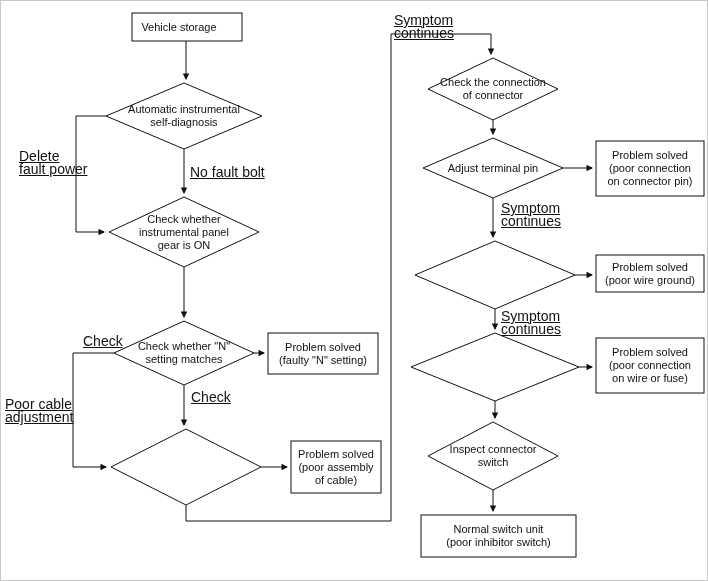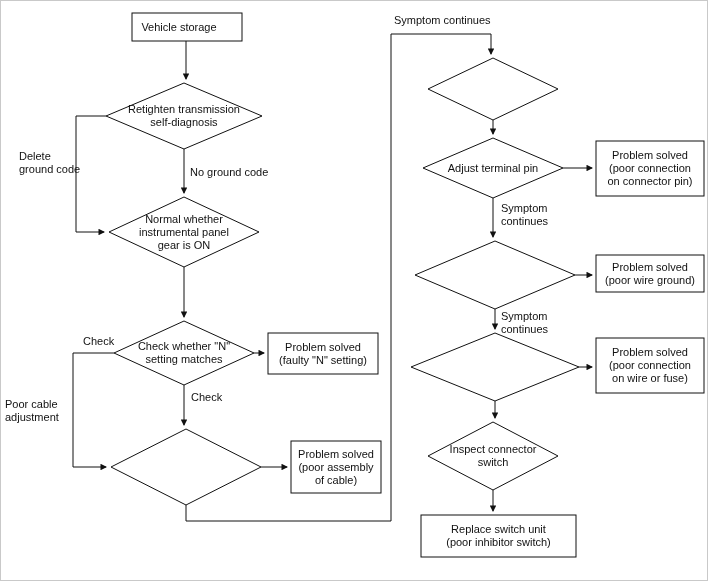--- a/index.html
+++ b/index.html
@@ -21,22 +21,23 @@
     align-items: center;
     justify-content: center;
     text-align: center;
     white-space: pre-line;
     font-size: 11px;
     line-height: 13px;
   }
   .edge-label {
     position: absolute;
     white-space: pre-line;
-    font-size: 11px;
+    font-size: 14px;
     line-height: 13px;
+    text-decoration: underline;
   }
 </style>
 </head>
 <body>
 
 <div class="canvas">
 
   <svg class="wires" width="708" height="581" viewBox="0 0 708 581">
     <defs>
       <marker id="arrow" viewBox="0 0 10 10" refX="8.5" refY="5" markerWidth="6.5" markerHeight="6.5" orient="auto-start-reverse">
@@ -78,50 +79,52 @@
       <path d="M492 197 V236" marker-end="url(#arrow)"></path>
       <path d="M574 274 H591" marker-end="url(#arrow)"></path>
       <path d="M494 308 V328" marker-end="url(#arrow)"></path>
       <path d="M578 366 H591" marker-end="url(#arrow)"></path>
       <path d="M494 400 V417" marker-end="url(#arrow)"></path>
       <path d="M492 489 V510" marker-end="url(#arrow)"></path>
     </g>
   </svg>
 
   <div class="node-text" style="left:116px;top:12px;width:124px;height:28px">Vehicle storage</div>
-  <div class="node-text" style="left:113px;top:98px;width:140px;height:34px">Retighten transmission
+  <div class="node-text" style="left:113px;top:98px;width:140px;height:34px">Automatic instrumental
 self-diagnosis</div>
-  <div class="node-text" style="left:118px;top:212px;width:130px;height:39px">Normal whether
+  <div class="node-text" style="left:118px;top:212px;width:130px;height:39px">Check whether
 instrumental panel
 gear is ON</div>
   <div class="node-text" style="left:113px;top:339px;width:140px;height:26px">Check whether "N"
 setting matches</div>
   <div class="node-text" style="left:267px;top:332px;width:110px;height:41px">Problem solved
 (faulty "N" setting)</div>
   <div class="node-text" style="left:290px;top:440px;width:90px;height:52px">Problem solved
 (poor assembly
 of cable)</div>
+  <div class="node-text" style="left:422px;top:75px;width:140px;height:26px">Check the connection
+of connector</div>
   <div class="node-text" style="left:422px;top:160px;width:140px;height:14px">Adjust terminal pin</div>
   <div class="node-text" style="left:595px;top:140px;width:108px;height:55px">Problem solved
 (poor connection
 on connector pin)</div>
   <div class="node-text" style="left:595px;top:254px;width:108px;height:37px">Problem solved
 (poor wire ground)</div>
   <div class="node-text" style="left:595px;top:337px;width:108px;height:55px">Problem solved
 (poor connection
 on wire or fuse)</div>
   <div class="node-text" style="left:422px;top:442px;width:140px;height:26px">Inspect connector
 switch</div>
-  <div class="node-text" style="left:420px;top:514px;width:155px;height:42px">Replace switch unit
+  <div class="node-text" style="left:420px;top:514px;width:155px;height:42px">Normal switch unit
 (poor inhibitor switch)</div>
 
   <div class="edge-label" style="left:393px;top:13px;width:110px">Symptom continues</div>
   <div class="edge-label" style="left:18px;top:149px;width:70px">Delete
-ground code</div>
-  <div class="edge-label" style="left:189px;top:165px;width:80px">No ground code</div>
+fault power</div>
+  <div class="edge-label" style="left:189px;top:165px;width:80px">No fault bolt</div>
   <div class="edge-label" style="left:82px;top:334px;width:40px">Check</div>
   <div class="edge-label" style="left:190px;top:390px;width:60px">Check</div>
   <div class="edge-label" style="left:4px;top:397px;width:72px">Poor cable
 adjustment</div>
   <div class="edge-label" style="left:500px;top:201px;width:60px">Symptom
 continues</div>
   <div class="edge-label" style="left:500px;top:309px;width:60px">Symptom
 continues</div>
 
 </div>

